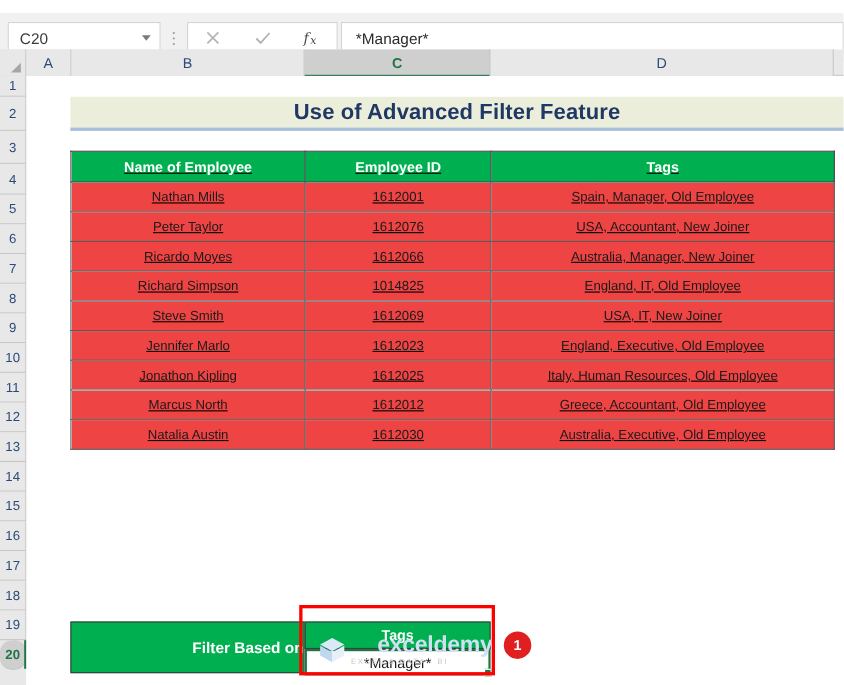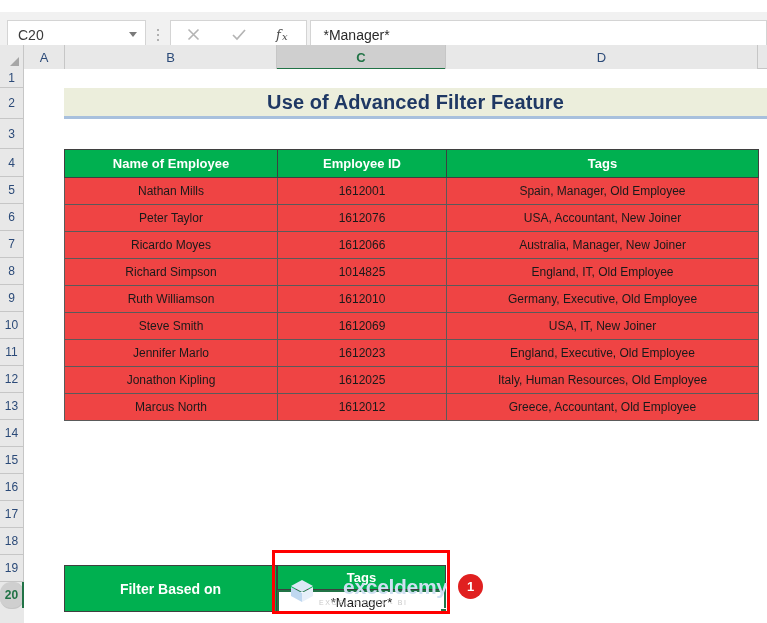--- a/index.html
+++ b/index.html
@@ -102,41 +102,41 @@
     background: #ECEEDC; border-bottom: 3px solid #a8c0dd;
     display: flex; align-items: center; justify-content: center;
   }
   .title-text {
     font-size: 20px; font-weight: bold; color: #1F3864;
     letter-spacing: 0.1px;
   }
 
   
   .tbl {
-    position: absolute; left: 40px; top: 80px;
-    border-collapse: collapse; table-layout: fixed;
+    position: absolute; left: 40px; top: 68px;
+    border-collapse: collapse; table-layout: fixed; text-decoration: underline;
   }
   .tbl th, .tbl td {
     border: 1px solid #5a5a5a; height: 27px; padding: 0 4px;
     font-size: 12px; color: #1a1a1a; text-align: center; vertical-align: middle;
     background: #ef4444; white-space: nowrap; overflow: hidden;
   }
   .tbl th {
     background: #00B050; color: #ffffff; font-weight: bold; font-size: 13px;
     height: 28px; border: 1px solid #3f3f3f;
   }
   .col-b { width: 213px; }
   .col-c { width: 169px; }
   .col-d { width: 312px; }
 
   
   .filter-box {
     position: absolute; left: 40px; top: 496px; width: 213px; height: 47px;
     background: #00B050; border: 1px solid #3f3f3f;
-    display: flex; align-items: center; justify-content: center;
+    display: flex; align-items: center; justify-content: flex-end;
   }
   .filter-box-text { font-size: 14px; font-weight: bold; color: #ffffff; }
 
   .crit-wrap { position: absolute; left: 253px; top: 496px; width: 169px; height: 47px; }
   .crit-head {
     width: 169px; height: 25px; background: #00B050;
     border: 1px solid #3f3f3f;
     display: flex; align-items: center; justify-content: center;
   }
   .crit-head-text { font-size: 13px; font-weight: bold; color: #ffffff; }
@@ -275,43 +275,43 @@
           <td>Ricardo Moyes</td>
           <td>1612066</td>
           <td>Australia, Manager, New Joiner</td>
         </tr>
         <tr>
           <td>Richard Simpson</td>
           <td>1014825</td>
           <td>England, IT, Old Employee</td>
         </tr>
         <tr>
-          <td>Ruth Williamson</td>
-          <td>1612010</td>
-          <td>Germany, Executive, Old Employee</td>
-        </tr>
-        <tr>
           <td>Steve Smith</td>
           <td>1612069</td>
           <td>USA, IT, New Joiner</td>
         </tr>
         <tr>
           <td>Jennifer Marlo</td>
           <td>1612023</td>
           <td>England, Executive, Old Employee</td>
         </tr>
         <tr>
           <td>Jonathon Kipling</td>
           <td>1612025</td>
           <td>Italy, Human Resources, Old Employee</td>
         </tr>
         <tr>
           <td>Marcus North</td>
           <td>1612012</td>
           <td>Greece, Accountant, Old Employee</td>
+        </tr>
+        <tr>
+          <td>Natalia Austin</td>
+          <td>1612030</td>
+          <td>Australia, Executive, Old Employee</td>
         </tr>
       </tbody>
     </table>
 
     <div class="filter-box">
       <span class="filter-box-text">Filter Based on</span>
     </div>
 
     <div class="crit-wrap">
       <div class="crit-head">

